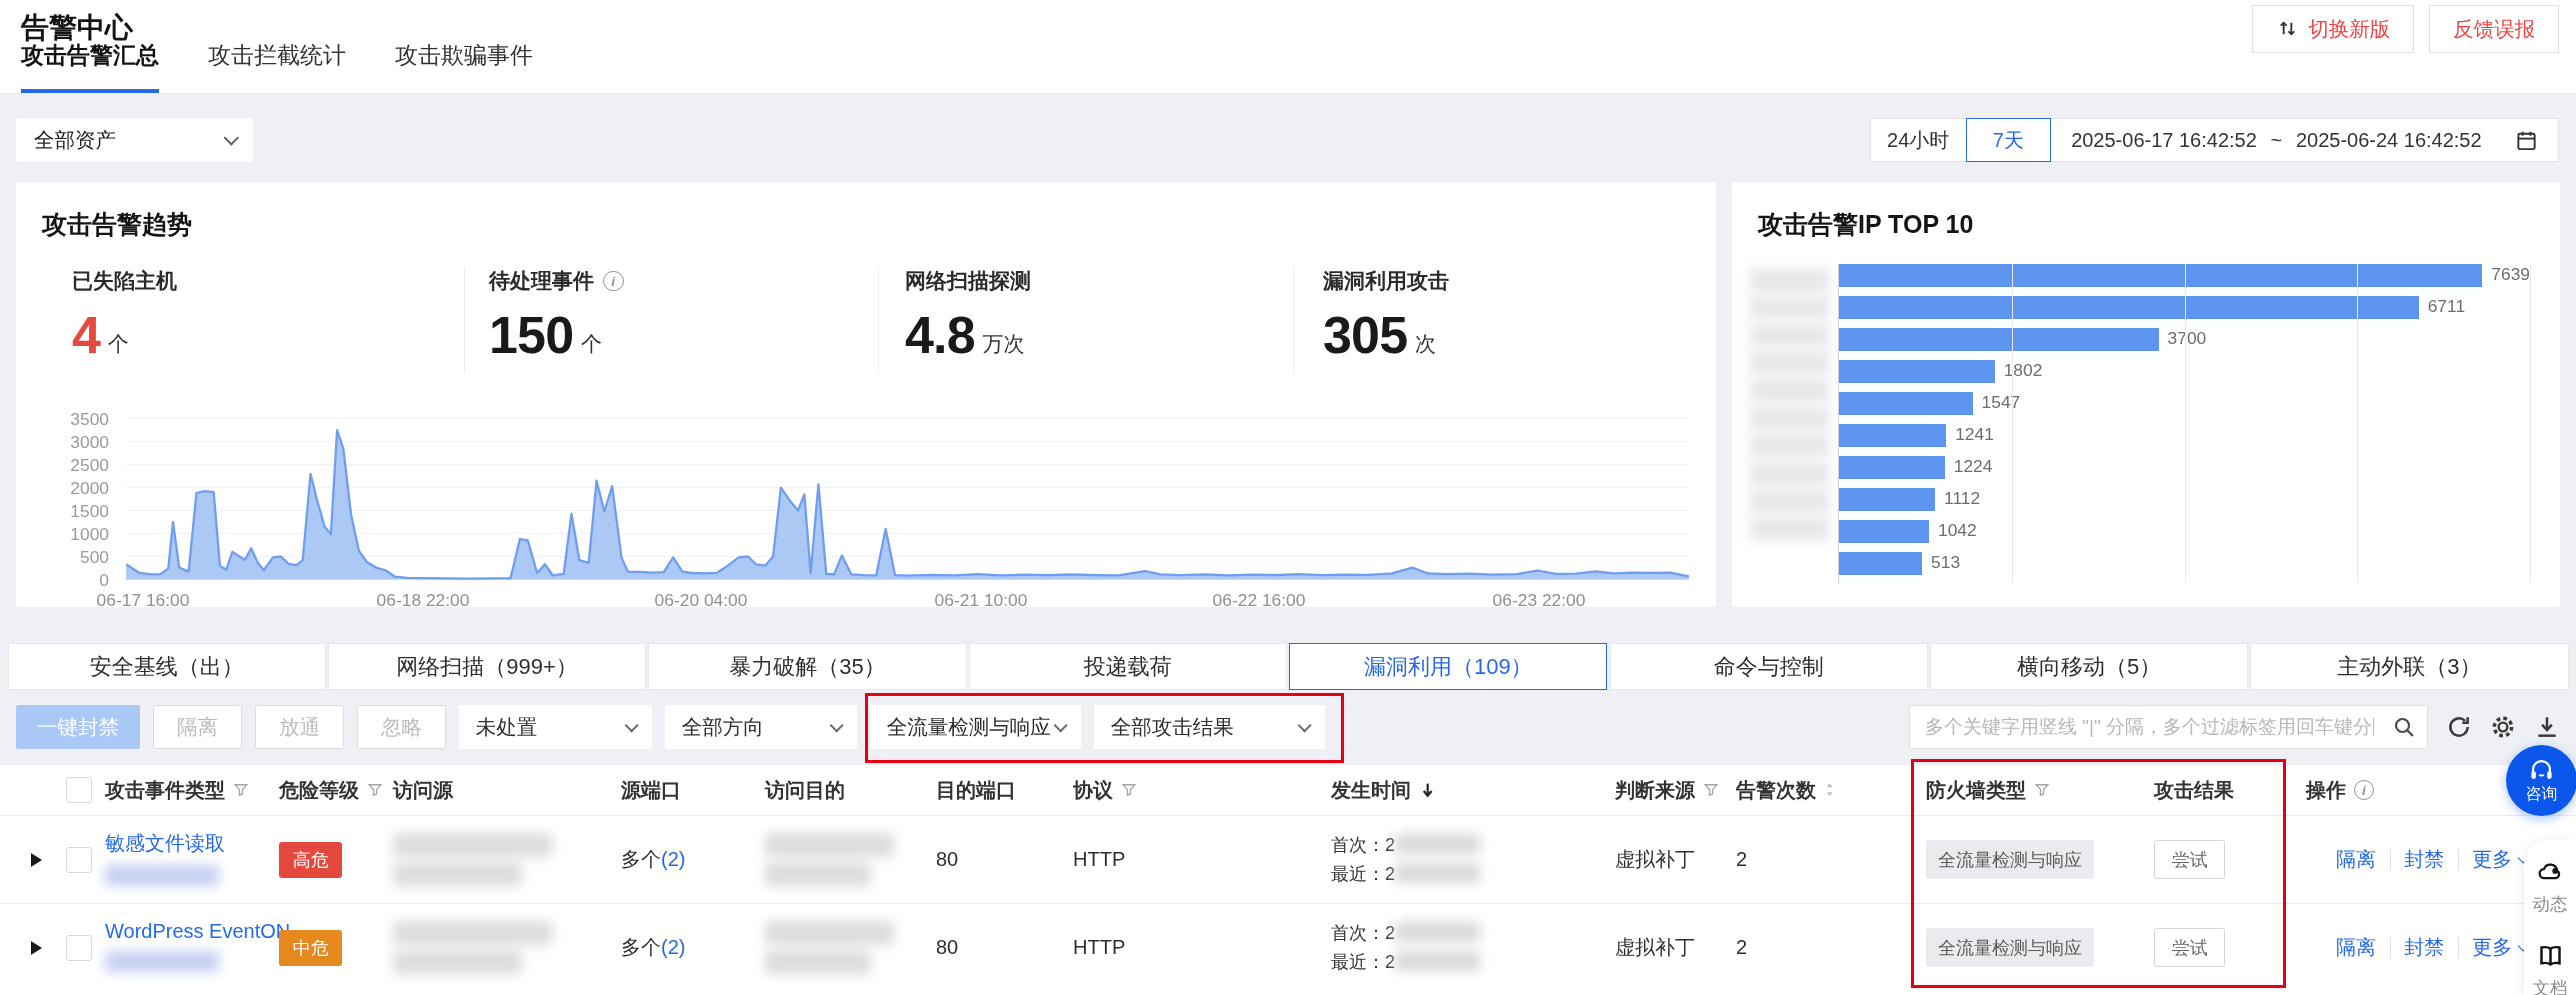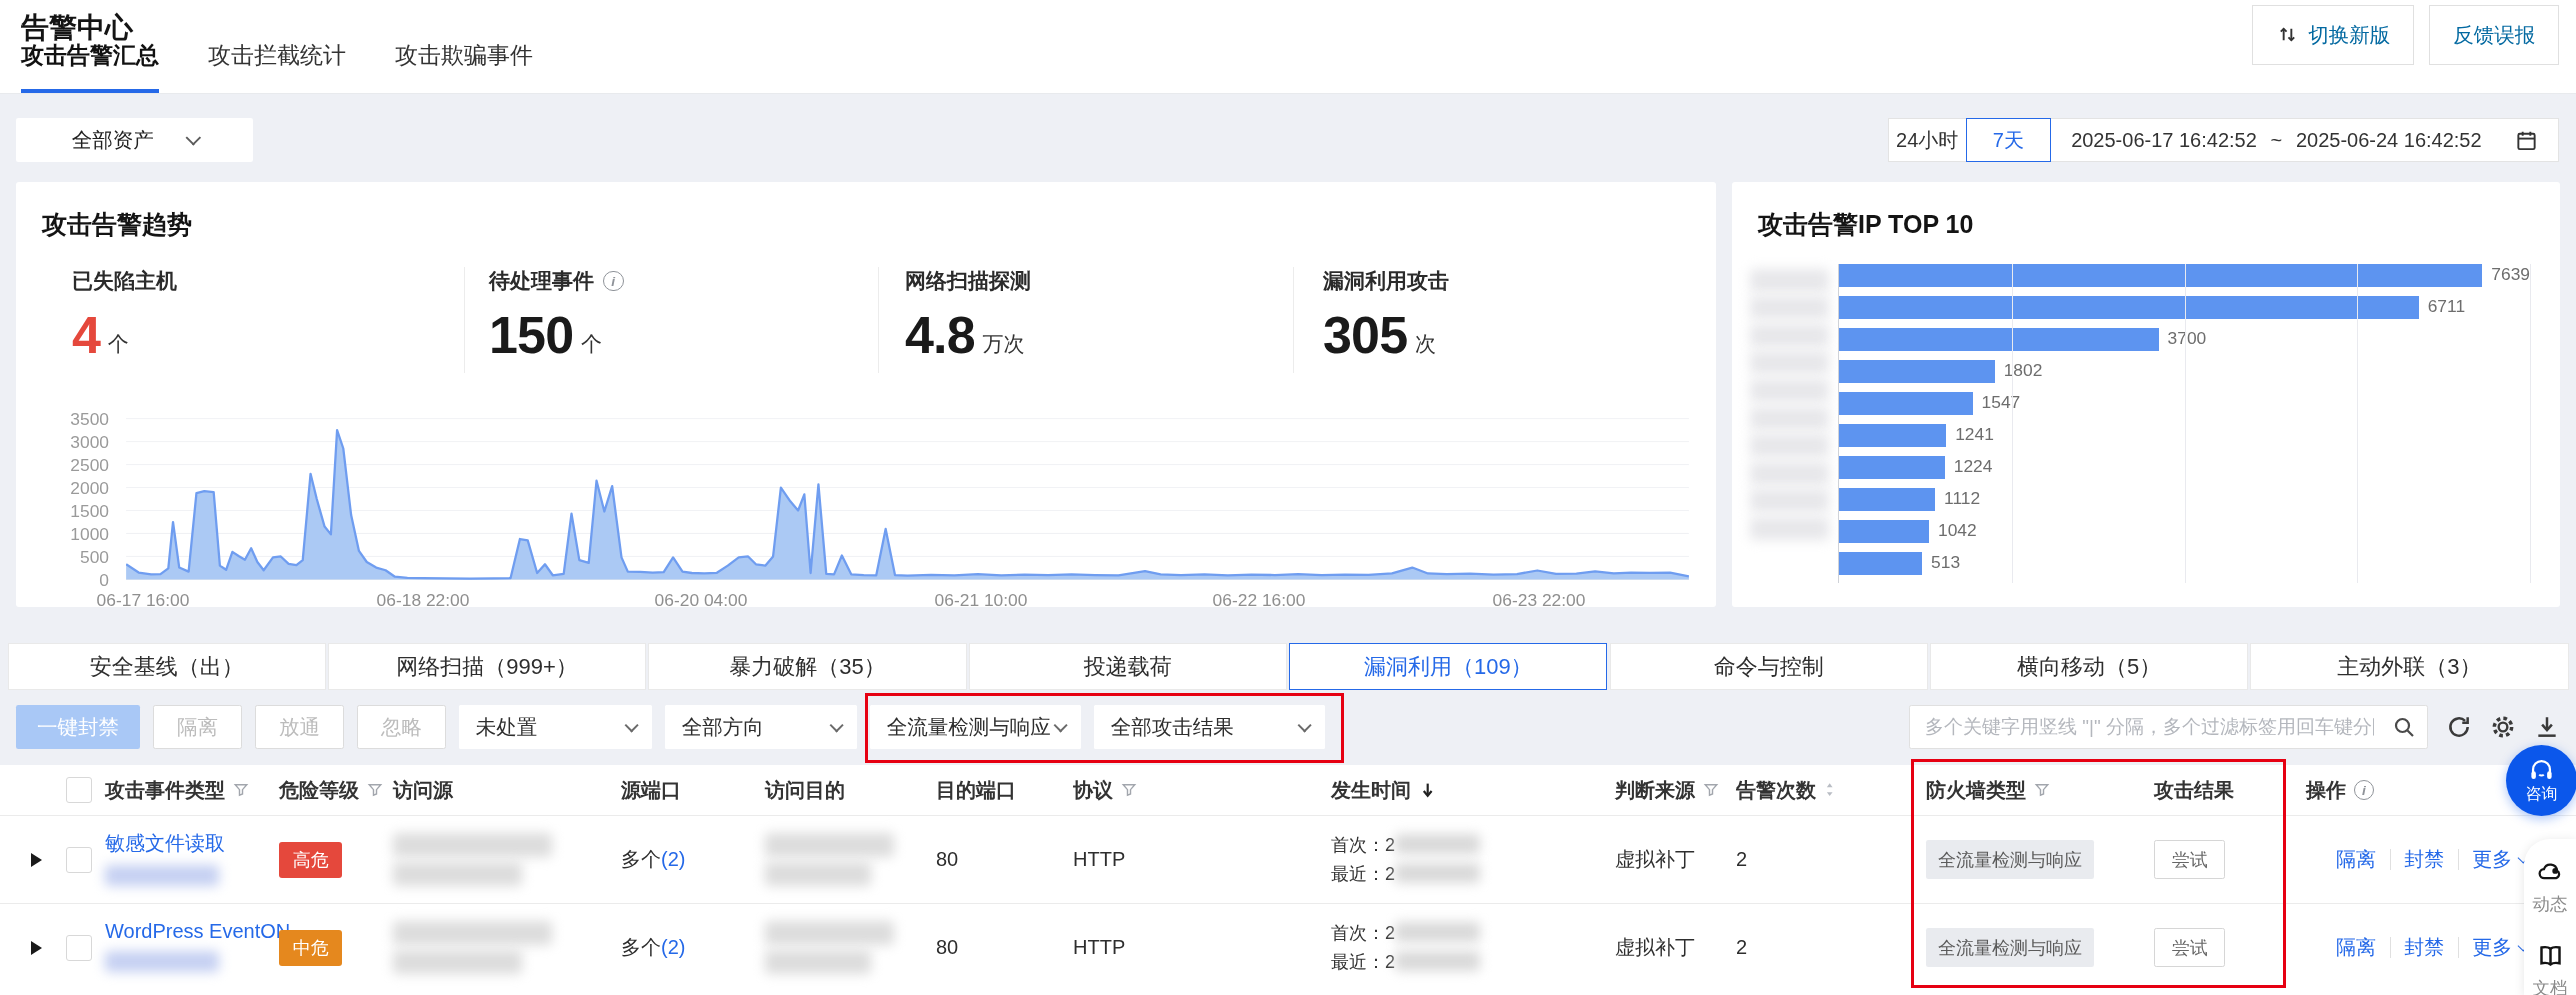--- a/index.html
+++ b/index.html
@@ -3,31 +3,31 @@
 <meta charset="utf-8">
 <style>
   * { margin:0; padding:0; box-sizing:border-box; }
   html,body { width:2576px; height:996px; overflow:hidden; }
   body { font-family:"Liberation Sans","DejaVu Sans",sans-serif; background:#eef0f5; position:relative; color:#333; }
 
   
   .top-header { position:absolute; left:0; top:0; width:2576px; height:94px; background:#fff; border-bottom:0.8px solid #e8eaed; }
   .page-title { position:absolute; left:21px; top:9px; font-size:28px; font-weight:700; color:#141414; }
   .hdr-btns { position:absolute; right:16.7px; top:4.6px; display:flex; gap:15px; }
-  .hdr-btn { height:60px; background:#fff; border:0.8px solid #e0e0e0; font-size:20.5px; color:#0369a1; display:flex; align-items:center; gap:9px; padding:0 23px; cursor:pointer; }
+  .hdr-btn { height:48px; background:#fff; border:0.8px solid #e0e0e0; font-size:20.5px; color:#ef4444; display:flex; align-items:center; gap:9px; padding:0 23px; cursor:pointer; }
   .nav-tabs { position:absolute; left:21px; bottom:0; display:flex; gap:49px; }
   .nav-tab { font-size:23px; color:#333; padding-bottom:18px; border-bottom:4.6px solid transparent; cursor:pointer; }
   .nav-tab.active { font-weight:700; color:#111; border-bottom-color:#2569e8; }
 
   
-  .asset-select { position:absolute; left:16px; top:118px; width:237px; height:44px; background:#fff; border-radius:2.3px; display:flex; align-items:center; justify-content:center; padding:0 18px; font-size:20.5px; color:#222; cursor:pointer;gap:32px; }
+  .asset-select { position:absolute; left:16px; top:118px; width:237px; height:44px; background:#fff; border-radius:2.3px; display:flex; align-items:center; justify-content:space-between; padding:0 18px; font-size:20.5px; color:#222; cursor:pointer;gap:32px; }
   .chev { width:11.4px; height:11.4px; border-right:2.3px solid #5c5c5c; border-bottom:2.3px solid #5c5c5c; transform:rotate(45deg) translateY(-2.3px); display:inline-block; }
   .time-group { position:absolute; right:16.7px; top:118px; height:44px; display:flex; }
   .time-seg { height:44px; background:#fff; border:0.8px solid #e3e3e3; display:flex; align-items:center; justify-content:center; font-size:20px; color:#333; cursor:pointer; }
-  .seg-24h { width:79px; }
+  .seg-24h { width:97px; }
   .seg-7d { width:85px; margin-left:-0.8px; border:1.5px solid #2569e8; color:#2569e8; z-index:1; }
   .seg-dates { margin-left:-0.8px; padding:8px 20px; gap:13.7px; }
   .seg-dates .cal { margin-left:20px; display:flex; }
 
   
   .card { position:absolute; background:#fff; border-radius:3px; }
   .card-trend { left:16px; top:182px; width:1700px; height:425px; }
   .card-top10 { left:1732px; top:182px; width:828px; height:425px; }
   .card-title { position:absolute; left:26px; top:26px; font-size:25px; font-weight:700; color:#141414; }
 

